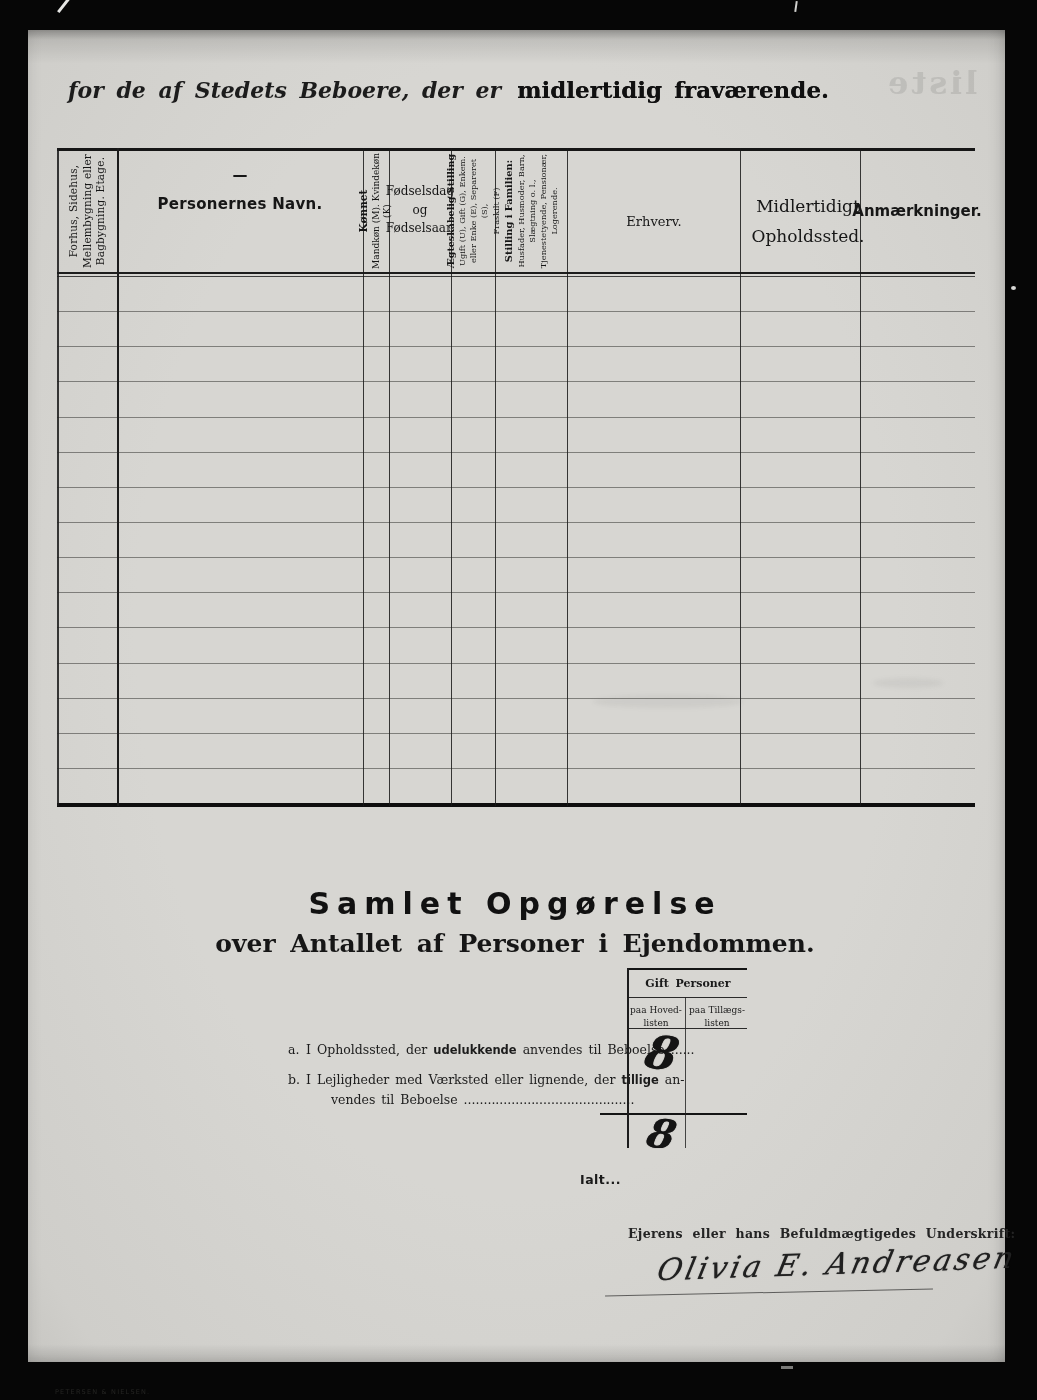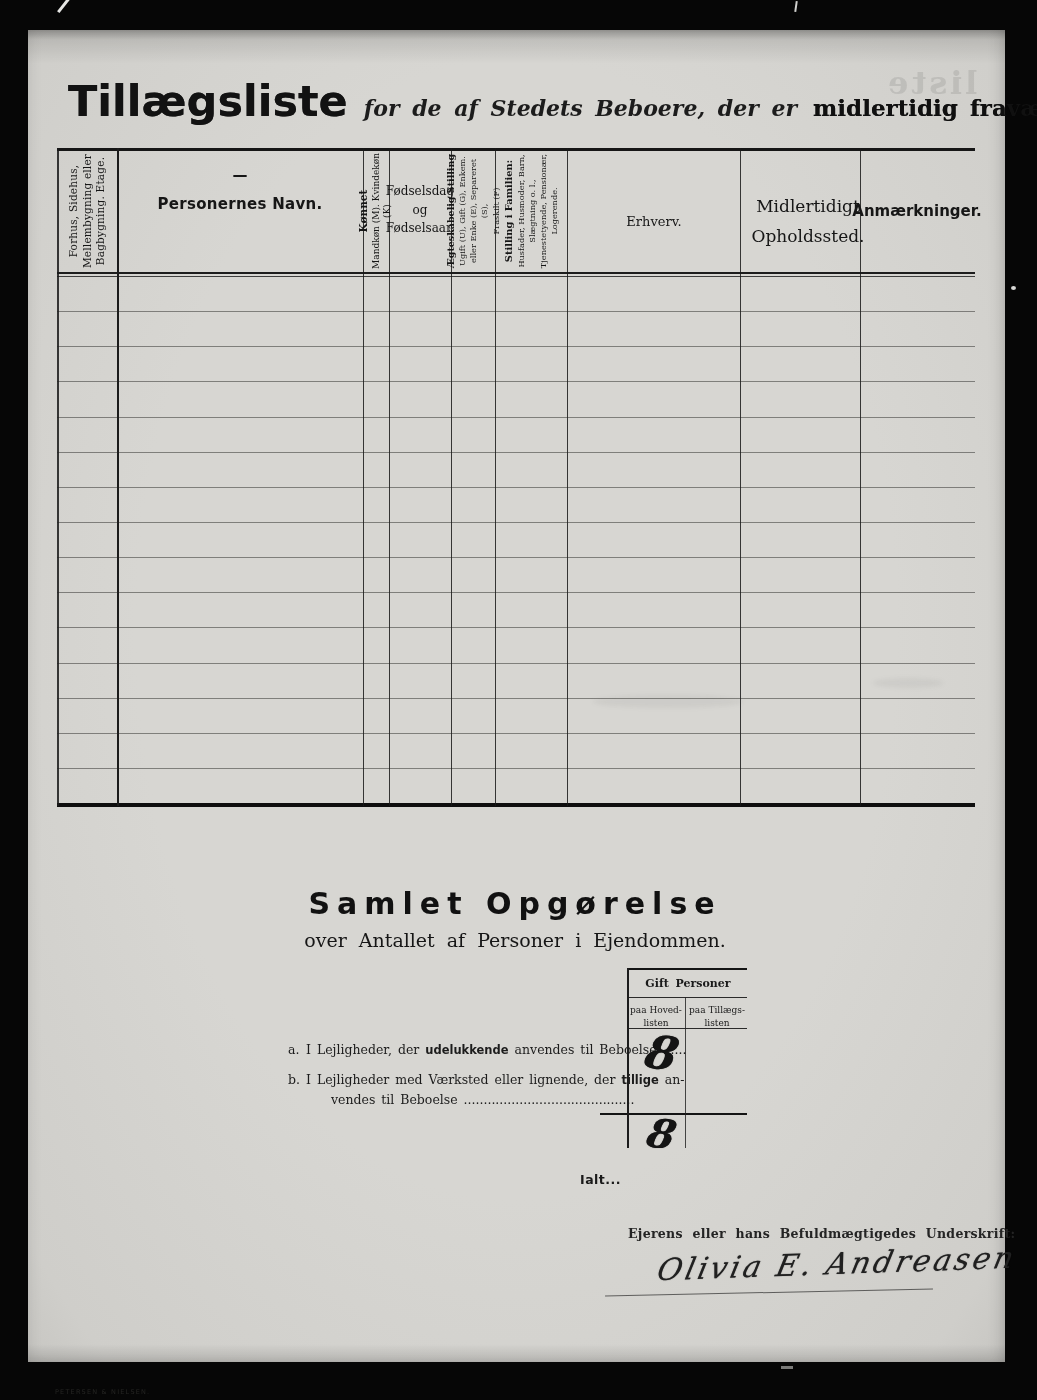--- a/index.html
+++ b/index.html
@@ -94,21 +94,21 @@
   .sm1{left:565px;top:665px;width:150px;height:13px;}
   .sm2{left:845px;top:648px;width:70px;height:10px;}
 
   
   #sum-heading{
     position:absolute;left:487px;top:856px;transform:translateX(-50%);
     font-family:"DejaVu Sans",sans-serif;font-weight:700;font-size:30px;letter-spacing:7px;white-space:nowrap;color:#111;text-align:right;
   }
   #sum-subheading{
     position:absolute;left:487px;top:899px;transform:translateX(-50%);
-    font-size:19px;font-weight:400;word-spacing:6px;white-space:nowrap;color:#161616;
+    font-size:25px;font-weight:700;word-spacing:6px;white-space:nowrap;color:#161616;
   }
 
   
   #c-top{left:599px;top:938px;width:120px;height:2px;background:#141414;}
   #c-mid1{left:599px;top:967px;width:120px;height:1px;background:#2a2a2a;}
   #c-mid2{left:599px;top:998px;width:120px;height:1px;background:#2a2a2a;}
   #c-ialt{left:572px;top:1083px;width:147px;height:2px;background:#141414;}
   #c-vleft{position:absolute;left:599px;top:938px;width:2px;height:180px;background:#1c1c1c;}
   #c-vmid{position:absolute;left:657px;top:967px;width:1px;height:151px;background:rgba(30,30,30,.8);}
 
@@ -156,21 +156,20 @@
 <div class="speck s1"></div>
 <div class="speck s2"></div>
 <div class="speck s3"></div>
 <div class="speck s4"></div>
 
 <div id="paper">
 
   <div id="bleedthrough">liste</div>
 
   <div id="title-row">
-    <span id="title-main">Tillægsliste</span>
     <span id="title-sub-regular">for de af Stedets Beboere, der er</span>
     <span id="title-sub-bold">midlertidig fraværende.</span>
   </div>
 
   <div class="hline" id="t-top"></div>
   <div class="hline" id="t-hsep1"></div>
   <div class="hline" id="t-hsep2"></div>
   <div class="hline" id="t-bottom"></div>
 
   <div class="vline v0"></div>
@@ -250,21 +249,21 @@
   <div id="c-vleft"></div>
   <div id="c-vmid"></div>
 
   <div id="c-header">Gift Personer</div>
   <div class="c-subhead" id="c-sub-main">paa Hoved-
 listen</div>
   <div class="c-subhead" id="c-sub-supp">paa Tillægs-
 listen</div>
 
   <div class="sum-line" id="line-a">
-    <span class="sum-prefix">a.</span><span>I Lejligheder, der </span><span class="emph">udelukkende</span><span> anvendes til Beboelse ......</span>
+    <span class="sum-prefix">a.</span><span>I Opholdssted, der </span><span class="emph">udelukkende</span><span> anvendes til Beboelse ......</span>
   </div>
   <div class="sum-line" id="line-b">
     <span class="sum-prefix">b.</span><span>I Lejligheder med Værksted eller lignende, der </span><span class="emph">tillige</span><span> an-</span>
   </div>
   <div class="sum-line" id="line-b2">vendes til Beboelse ...........................................</div>
 
   <div id="ialt-label">Ialt...</div>
 
   <div class="handnum" id="val-a">8</div>
   <div class="handnum" id="val-total">8</div>

